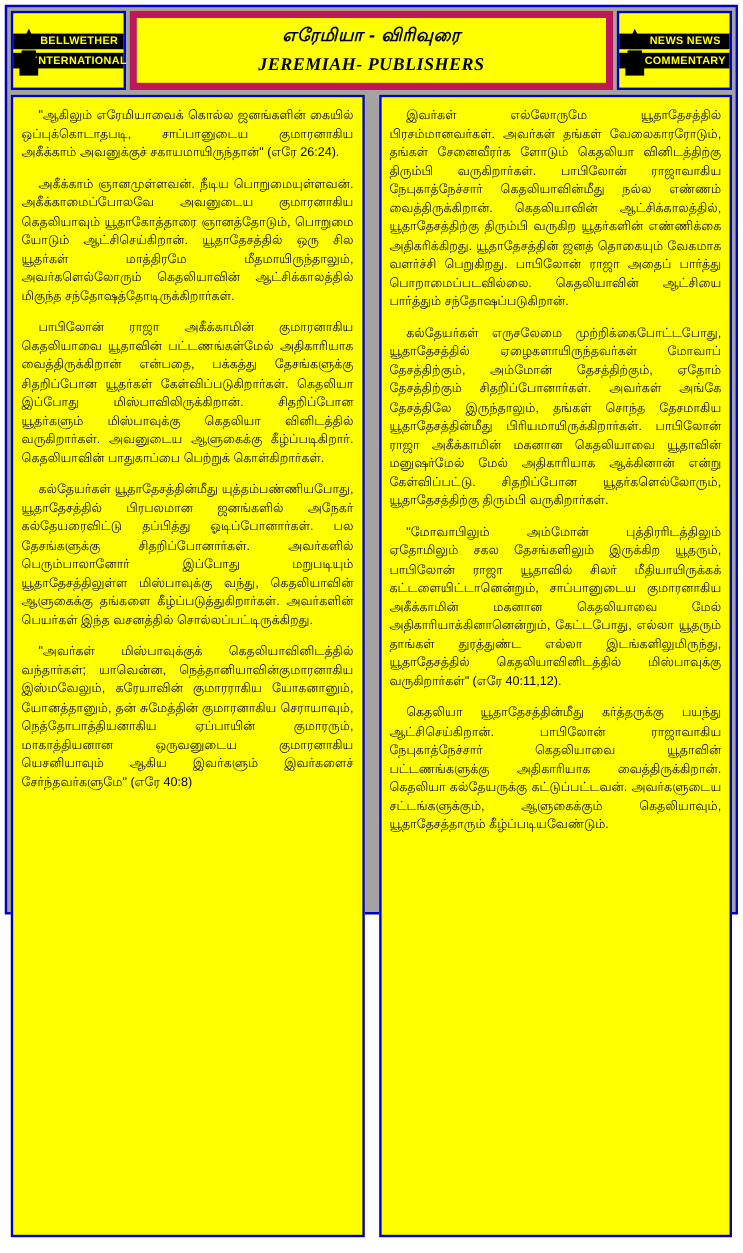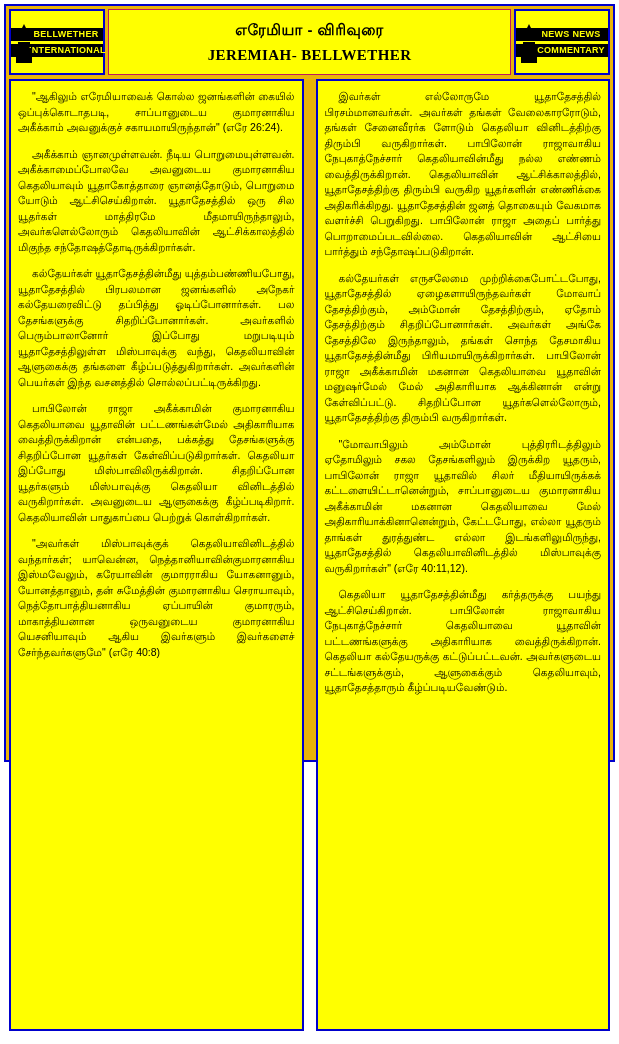--- a/index.html
+++ b/index.html
@@ -19,21 +19,21 @@
     overflow: hidden;
   }
   .outer-frame {
     position: absolute;
     left: 4px;
     top: 4px;
     width: 611px;
     height: 758px;
     box-sizing: border-box;
     border: 2px solid #0000cc;
-    background: #eab308;
+    background: #a3a3a3;
     padding: 3px;
   }
   
   .header {
     display: flex;
     height: 66px;
     box-sizing: border-box;
   }
   .logo-box {
     width: 96px;
@@ -65,26 +65,27 @@
     position: absolute;
     left: 5px;
     top: 13px;
     width: 16px;
     height: 40px;
   }
   .title-box {
     flex: 1;
     margin: 0 3px;
     box-sizing: border-box;
-    border: 1px solid #be185d;
+    border: 6px solid #be185d;
     background: #ffff00;
     display: flex;
     flex-direction: column;
     align-items: center;
     justify-content: center;
+    font-style: italic;
   }
   .title-tamil {
     font-size: 15px;
     font-weight: bold;
     color: #000000;
     letter-spacing: 0.5px;
     margin-bottom: 6px;
   }
   .title-english {
     font-size: 15px;
@@ -143,21 +144,21 @@
           <rect x="2" y="18" width="12" height="5" fill="#000"></rect>
           <rect x="1" y="24" width="14" height="6" fill="#000"></rect>
           <rect x="0" y="31" width="16" height="8" fill="#000"></rect>
         </svg>
         <div class="logo-strip">BELLWETHER</div>
         <div class="logo-strip second">INTERNATIONAL</div>
       </div>
 
       <div class="title-box">
         <div class="title-tamil">எரேமியா  -  விரிவுரை</div>
-        <div class="title-english">JEREMIAH- BELLWETHER</div>
+        <div class="title-english">JEREMIAH- PUBLISHERS</div>
       </div>
 
       <div class="logo-box">
         <svg class="logo-emblem" viewBox="0 0 16 40">
           <polygon points="8,0 11,6 5,6" fill="#000"></polygon>
           <rect x="4" y="7" width="8" height="5" fill="#000"></rect>
           <rect x="3" y="13" width="10" height="4" fill="#000"></rect>
           <rect x="2" y="18" width="12" height="5" fill="#000"></rect>
           <rect x="1" y="24" width="14" height="6" fill="#000"></rect>
           <rect x="0" y="31" width="16" height="8" fill="#000"></rect>
@@ -166,22 +167,22 @@
         <div class="logo-strip second">COMMENTARY</div>
       </div>
 
     </div>
 
     <div class="body-area">
 
       <div class="col left">
         <p class="para indent">"ஆகிலும் எரேமியாவைக் கொல்ல ஜனங்களின் கையில் ஒப்புக்கொடாதபடி, சாப்பானுடைய குமாரனாகிய அகீக்காம் அவனுக்குச் சகாயமாயிருந்தான்" (எரே 26:24).</p>
         <p class="para indent">அகீக்காம் ஞானமுள்ளவன். நீடிய பொறுமையுள்ளவன். அகீக்காமைப்போலவே அவனுடைய குமாரனாகிய கெதலியாவும் யூதாகோத்தாரை ஞானத்தோடும், பொறுமை யோடும் ஆட்சிசெய்கிறான். யூதாதேசத்தில் ஒரு சில யூதர்கள் மாத்திரமே மீதமாயிருந்தாலும், அவர்களெல்லோரும் கெதலியாவின் ஆட்சிக்காலத்தில் மிகுந்த சந்தோஷத்தோடிருக்கிறார்கள்.</p>
+        <p class="para indent">பாபிலோன் ராஜா அகீக்காமின் குமாரனாகிய கெதலியாவை யூதாவின் பட்டணங்கள்மேல் அதிகாரியாக வைத்திருக்கிறான் என்பதை, பக்கத்து தேசங்களுக்கு சிதறிப்போன யூதர்கள் கேள்விப்படுகிறார்கள். கெதலியா இப்போது மிஸ்பாவிலிருக்கிறான். சிதறிப்போன யூதர்களும் மிஸ்பாவுக்கு கெதலியா வினிடத்தில் வருகிறார்கள். அவனுடைய ஆளுகைக்கு கீழ்ப்படிகிறார். கெதலியாவின் பாதுகாப்பை பெற்றுக் கொள்கிறார்கள்.</p>
         <p class="para indent">கல்தேயர்கள் யூதாதேசத்தின்மீது யுத்தம்பண்ணியபோது, யூதாதேசத்தில் பிரபலமான ஜனங்களில் அநேகர் கல்தேயரைவிட்டு தப்பித்து ஓடிப்போனார்கள். பல தேசங்களுக்கு சிதறிப்போனார்கள். அவர்களில் பெரும்பாலானோர் இப்போது மறுபடியும் யூதாதேசத்திலுள்ள மிஸ்பாவுக்கு வந்து, கெதலியாவின் ஆளுகைக்கு தங்களை கீழ்ப்படுத்துகிறார்கள். அவர்களின் பெயர்கள் இந்த வசனத்தில் சொல்லப்பட்டிருக்கிறது.</p>
-        <p class="para indent">பாபிலோன் ராஜா அகீக்காமின் குமாரனாகிய கெதலியாவை யூதாவின் பட்டணங்கள்மேல் அதிகாரியாக வைத்திருக்கிறான் என்பதை, பக்கத்து தேசங்களுக்கு சிதறிப்போன யூதர்கள் கேள்விப்படுகிறார்கள். கெதலியா இப்போது மிஸ்பாவிலிருக்கிறான். சிதறிப்போன யூதர்களும் மிஸ்பாவுக்கு கெதலியா வினிடத்தில் வருகிறார்கள். அவனுடைய ஆளுகைக்கு கீழ்ப்படிகிறார். கெதலியாவின் பாதுகாப்பை பெற்றுக் கொள்கிறார்கள்.</p>
         <p class="para indent">"அவர்கள் மிஸ்பாவுக்குக் கெதலியாவினிடத்தில் வந்தார்கள்; யாவென்ன, நெத்தானியாவின்குமாரனாகிய இஸ்மவேலும், கரேயாவின் குமாரராகிய யோகனானும், யோனத்தானும், தன் சுமேத்தின் குமாரனாகிய செராயாவும், நெத்தோபாத்தியனாகிய ஏப்பாயின் குமாரரும், மாகாத்தியனான ஒருவனுடைய குமாரனாகிய யெசனியாவும் ஆகிய இவர்களும் இவர்களைச் சேர்ந்தவர்களுமே" (எரே 40:8)</p>
       </div>
 
       <div class="col right">
         <p class="para indent">இவர்கள் எல்லோருமே யூதாதேசத்தில் பிரசம்மானவர்கள். அவர்கள் தங்கள் வேலைகாரரோடும், தங்கள் சேனைவீரர்க ளோடும் கெதலியா வினிடத்திற்கு திரும்பி வருகிறார்கள். பாபிலோன் ராஜாவாகிய நேபுகாத்நேச்சார் கெதலியாவின்மீது நல்ல எண்ணம் வைத்திருக்கிறான். கெதலியாவின் ஆட்சிக்காலத்தில், யூதாதேசத்திற்கு திரும்பி வருகிற யூதர்களின் எண்ணிக்கை அதிகரிக்கிறது. யூதாதேசத்தின் ஜனத் தொகையும் வேகமாக வளர்ச்சி பெறுகிறது. பாபிலோன் ராஜா அதைப் பார்த்து பொறாமைப்படவில்லை. கெதலியாவின் ஆட்சியை பார்த்தும் சந்தோஷப்படுகிறான்.</p>
         <p class="para indent">கல்தேயர்கள் எருசலேமை முற்றிக்கைபோட்டபோது, யூதாதேசத்தில் ஏழைகளாயிருந்தவர்கள் மோவாப் தேசத்திற்கும், அம்மோன் தேசத்திற்கும், ஏதோம் தேசத்திற்கும் சிதறிப்போனார்கள். அவர்கள் அங்கே தேசத்திலே இருந்தாலும், தங்கள் சொந்த தேசமாகிய யூதாதேசத்தின்மீது பிரியமாயிருக்கிறார்கள். பாபிலோன் ராஜா அகீக்காமின் மகனான கெதலியாவை யூதாவின் மனுஷர்மேல் மேல் அதிகாரியாக ஆக்கினான் என்று கேள்விப்பட்டு. சிதறிப்போன யூதர்களெல்லோரும், யூதாதேசத்திற்கு திரும்பி வருகிறார்கள்.</p>
         <p class="para indent">"மோவாபிலும் அம்மோன் புத்திரரிடத்திலும் ஏதோமிலும் சகல தேசங்களிலும் இருக்கிற யூதரும், பாபிலோன் ராஜா யூதாவில் சிலர் மீதியாயிருக்கக் கட்டளையிட்டானென்றும், சாப்பானுடைய குமாரனாகிய அகீக்காமின் மகனான கெதலியாவை மேல் அதிகாரியாக்கினானென்றும், கேட்டபோது, எல்லா யூதரும் தாங்கள் துரத்துண்ட எல்லா இடங்களிலுமிருந்து, யூதாதேசத்தில் கெதலியாவினிடத்தில் மிஸ்பாவுக்கு வருகிறார்கள்" (எரே 40:11,12).</p>
         <p class="para indent">கெதலியா யூதாதேசத்தின்மீது கர்த்தருக்கு பயந்து ஆட்சிசெய்கிறான். பாபிலோன் ராஜாவாகிய நேபுகாத்நேச்சார் கெதலியாவை யூதாவின் பட்டணங்களுக்கு அதிகாரியாக வைத்திருக்கிறான். கெதலியா கல்தேயருக்கு கட்டுப்பட்டவன். அவர்களுடைய சட்டங்களுக்கும், ஆளுகைக்கும் கெதலியாவும், யூதாதேசத்தாரும் கீழ்ப்படியவேண்டும்.</p>
       </div>
 

